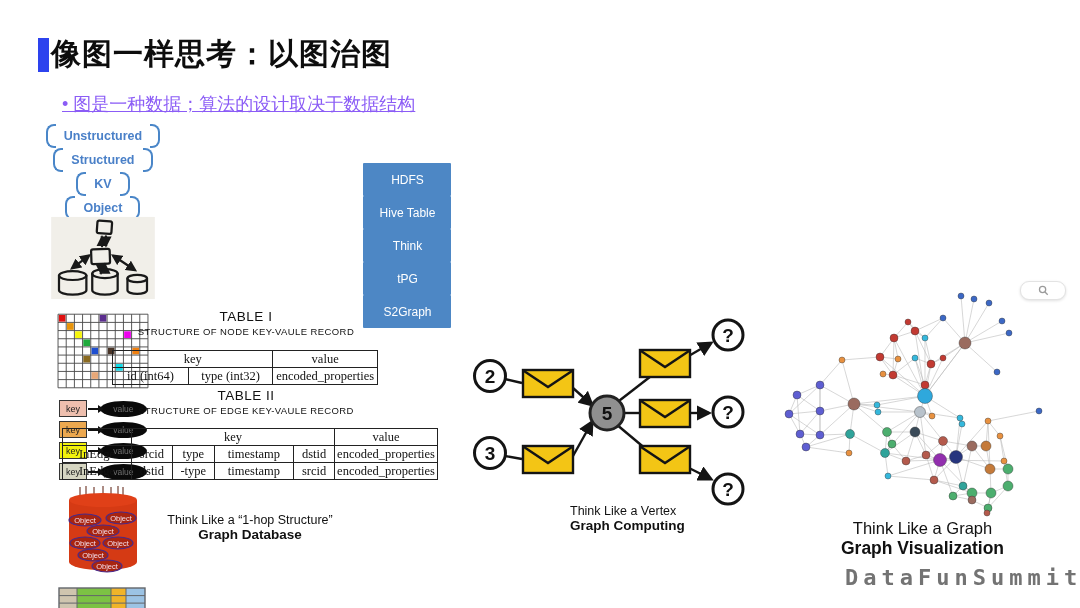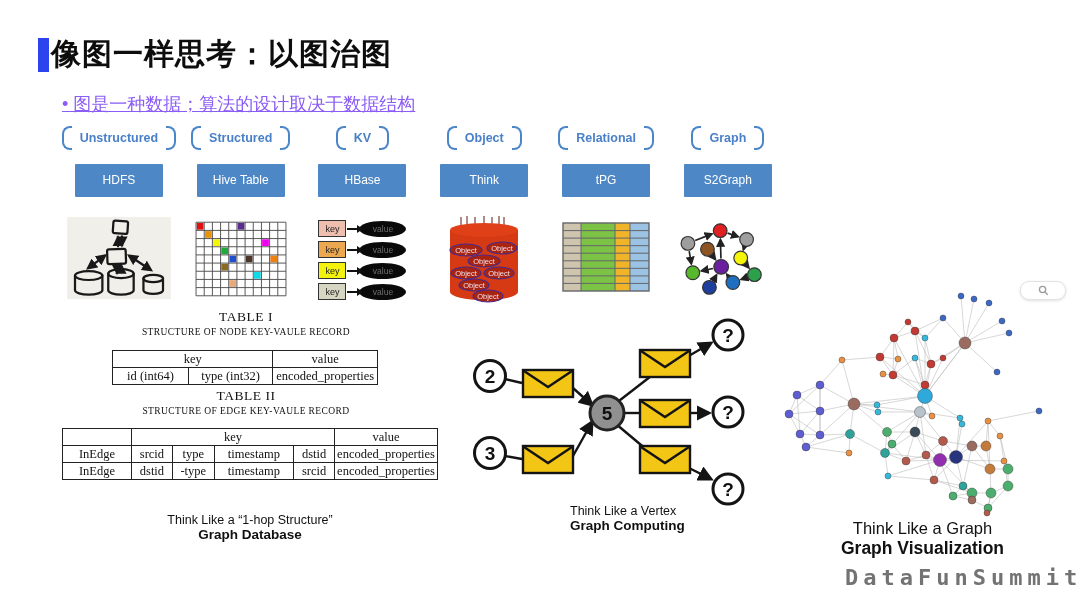--- a/index.html
+++ b/index.html
@@ -6,21 +6,21 @@
   .slide{position:relative;width:1080px;height:608px;background:#ffffff;overflow:hidden;
          font-family:"Liberation Sans",sans-serif;color:#1a1a1a;}
 
   
   .title-row{position:absolute;left:38px;top:34px;display:flex;align-items:center;gap:2px;}
   .accent-bar{width:11px;height:34px;background:#2d43ee;}
   .page-title{font-size:30px;font-weight:800;letter-spacing:1px;color:#0d0d0d;}
   .bullet-line{position:absolute;left:62px;top:92px;font-size:18px;color:#8b5cf6;text-decoration:underline;}
 
   
-  .cols{position:absolute;left:58px;width:731px;display:flex;}
+  .cols{position:absolute;left:42px;width:731px;display:flex;flex-direction:column;}
   .cols>div{width:121.8px;display:flex;justify-content:center;align-items:center;}
   .cat-row{top:124px;height:28px;}
   .cat-inner{display:flex;align-items:stretch;gap:6px;height:24px;}
   .bracket{width:8px;border:2px solid #4a86c8;border-right:none;border-radius:8px 0 0 8px;}
   .bracket.r{border:2px solid #4a86c8;border-left:none;border-radius:0 8px 8px 0;}
   .cat-label{font-size:12.5px;font-weight:bold;color:#4a80c8;align-self:center;padding:0 2px;}
   .btn-row{top:163px;height:34px;align-items:center;}
   .sys-btn{width:88px;height:33px;background:#4d87c5;color:#fff;font-size:12px;
            display:flex;align-items:center;justify-content:center;border-radius:1px;}
   .icon-row{top:210px;height:100px;align-items:flex-start;}
@@ -34,21 +34,21 @@
   .kv-key{width:26px;height:15px;border:1.5px solid #333;font-size:9px;display:flex;
           align-items:center;justify-content:center;color:#222;}
   .kv-arrow{width:11px;height:2px;background:#111;position:relative;margin:0 1px;}
   .kv-arrow::after{content:"";position:absolute;right:-5px;top:-3px;border-left:6px solid #111;
           border-top:4px solid transparent;border-bottom:4px solid transparent;}
   .kv-val{width:47px;height:16px;background:#0a0a0a;border-radius:50%;color:#6e6e6e;
           font-size:8.5px;display:flex;align-items:center;justify-content:center;}
 
   
   .tbl-caption{position:absolute;left:60px;width:372px;text-align:center;
-          font-family:Liberation Serif, serif;color:#111;}
+          font-family:Liberation Sans, sans-serif;color:#111;}
   .tbl-caption .cap1{font-size:13.5px;letter-spacing:.5px;}
   .tbl-caption .cap2{font-size:9.5px;letter-spacing:.4px;margin-top:2px;}
   table.rec{position:absolute;border-collapse:collapse;font-family:"Liberation Serif",serif;
           font-size:12.5px;color:#111;}
   table.rec td{border:1px solid #222;text-align:center;padding:0 2px;height:16px;line-height:15px;}
   table.rec{border:1.5px solid #222;}
 
   .caption{position:absolute;color:#111;}
   .caption .l1{font-size:12.5px;}
   .caption .l2{font-size:13.5px;font-weight:bold;}
@@ -124,23 +124,20 @@
         </span>
       </div>
   </div>
 
   <div class="cols btn-row">
     <div>
         <div class="sys-btn">HDFS</div>
       </div>
     <div>
         <div class="sys-btn">Hive Table</div>
-      </div>
-    <div>
-        <div class="sys-btn">HBase</div>
       </div>
     <div>
         <div class="sys-btn">Think</div>
       </div>
     <div>
         <div class="sys-btn">tPG</div>
       </div>
     <div>
         <div class="sys-btn">S2Graph</div>
       </div>

